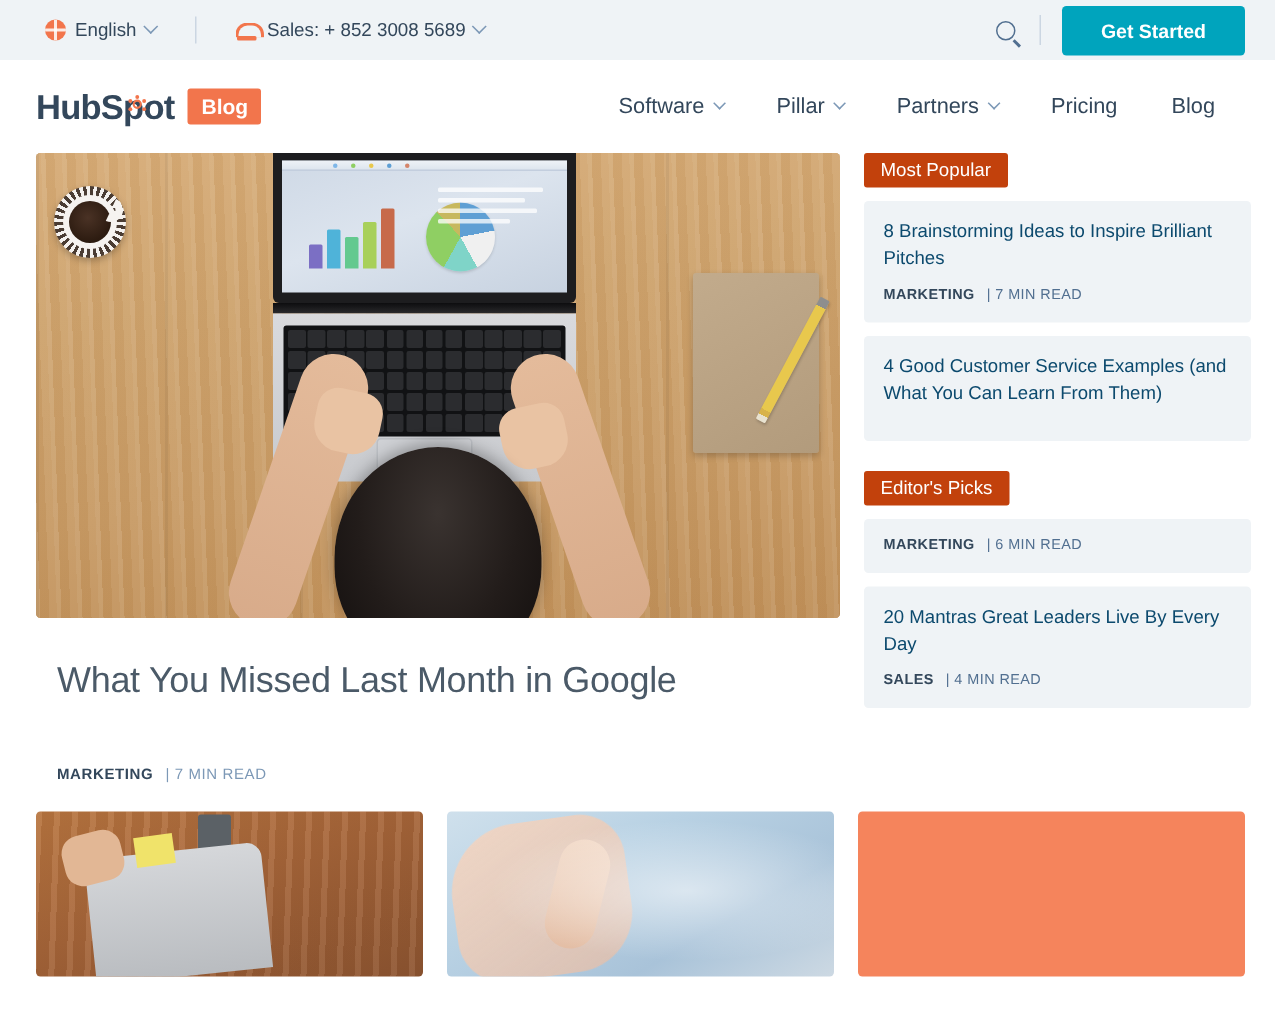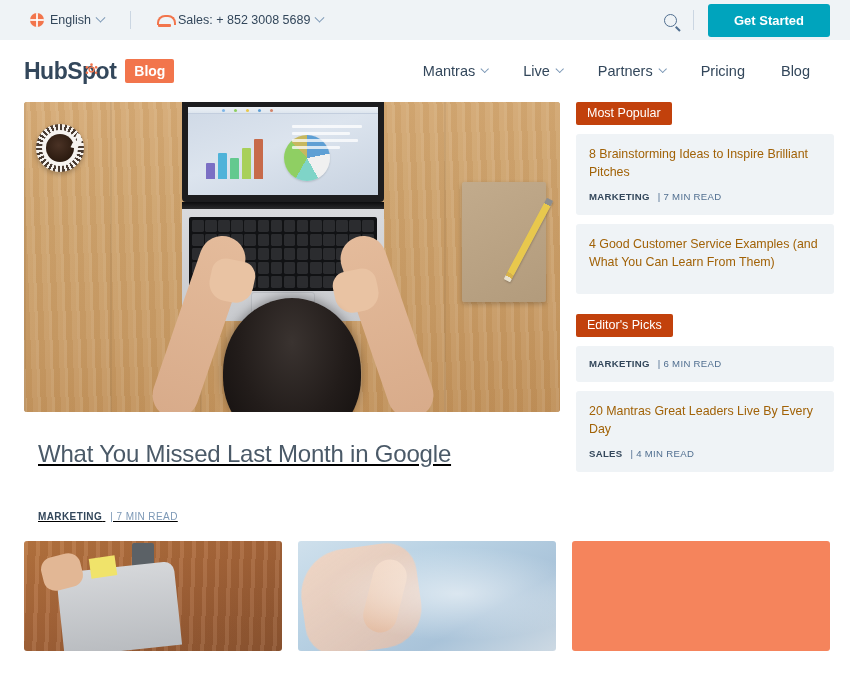--- a/index.html
+++ b/index.html
@@ -142,21 +142,21 @@
   
   .content {
     display: flex;
     padding: 0 16px 0 24px;
     gap: 16px;
   }
   .left-col { width: 536px; flex: 0 0 536px; }
   .right-col { width: 258px; flex: 0 0 258px; }
 
   
-  .hero-card { background: #ffffff; text-decoration: underline; }
+  .hero-card { background: #ffffff; }
   .hero-img {
     width: 536px; height: 310px;
     border-radius: 3px;
     position: relative;
     overflow: hidden;
     background: #c99f6d;
     cursor: pointer;
   }
   
   .wood {
@@ -324,21 +324,21 @@
   }
   .badge-wrap { width: 133px; }
   .side-card {
     background: #eff3f6;
     border-radius: 3px;
     padding: 12px 13px 13px 13px;
     margin-bottom: 9px;
     cursor: pointer;
   }
   .side-title {
-    font-size: 12.4px; color: #a16207; line-height: 1.45;
+    font-size: 12.4px; color: #0c4a6e; line-height: 1.45;
     margin-bottom: 9px;
   }
   .side-meta { font-size: 9.6px; letter-spacing: .3px; }
   .side-meta .cat { font-weight: bold; color: #33475b; }
   .side-meta .read { color: #516f90; margin-left: 5px; }
   .sec-gap { height: 11px; }
 
   
   .bottom-row {
     display: flex; gap: 16px;
@@ -442,25 +442,25 @@
         <circle cx="20.5" cy="18" r="2.4" fill="#f2754c"></circle>
         <circle cx="3.5" cy="18" r="2.4" fill="#f2754c"></circle>
         <circle cx="3.5" cy="8" r="2.4" fill="#f2754c"></circle>
       </svg>
     </span>
     <span class="blog-badge">Blog</span>
   </div>
 
   <div class="nav-links">
     <div class="nav-link">
-      <span>Mantras</span>
+      <span>Software</span>
       <span class="nav-caret"></span>
     </div>
     <div class="nav-link">
-      <span>Live</span>
+      <span>Pillar</span>
       <span class="nav-caret"></span>
     </div>
     <div class="nav-link">
       <span>Partners</span>
       <span class="nav-caret"></span>
     </div>
     <div class="nav-link">
       <span>Pricing</span>
     </div>
     <div class="nav-link">

